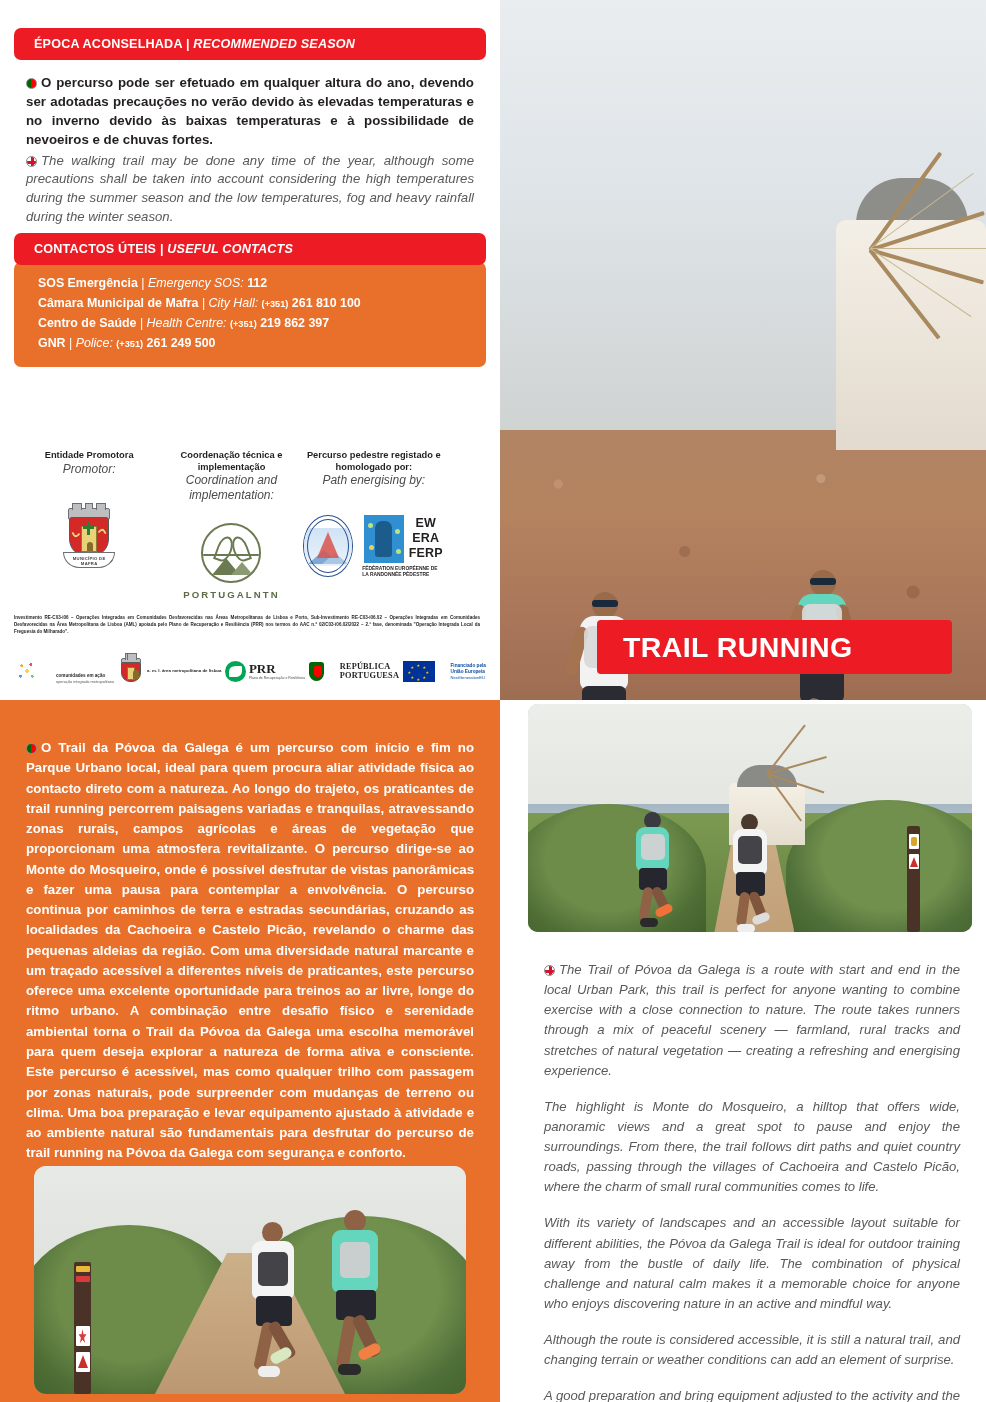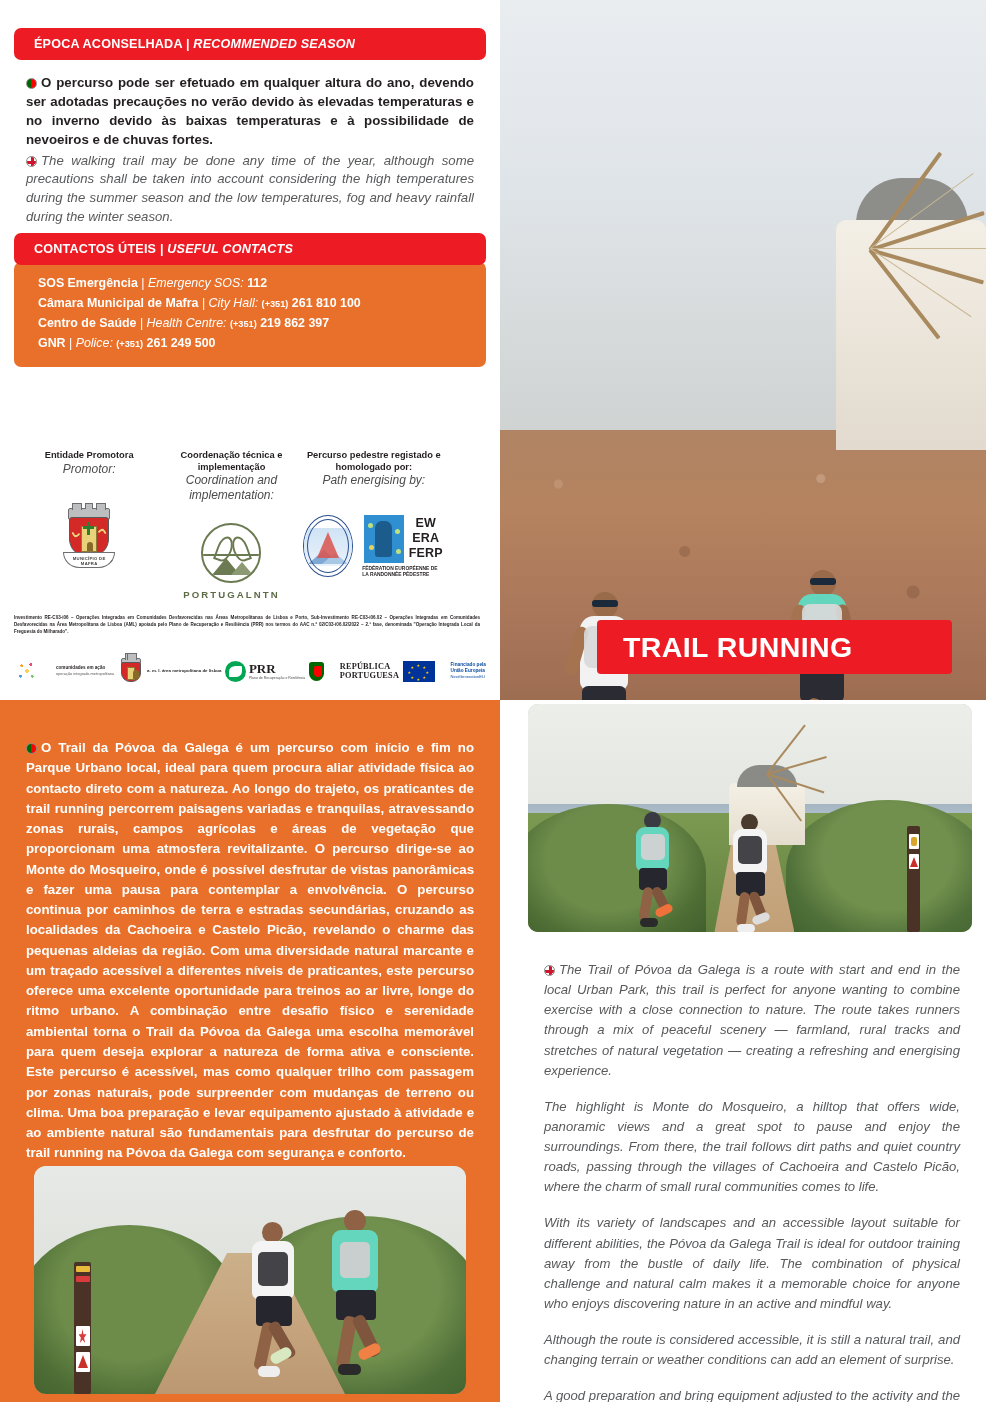--- a/index.html
+++ b/index.html
@@ -112,21 +112,21 @@
   .era-blue .dot { position:absolute; width:5px; height:5px; background:#bfe27f; border-radius:50%; }
   .era-letters { margin-left:5px; display:flex; flex-direction:column; justify-content:center; }
   .era-letters b { font-size:12.5px; line-height:1.22; color:#231f20; letter-spacing:.2px; }
   .era-cap { font-size:4.9px; color:#231f20; font-weight:bold; margin-top:3px; line-height:1.25; text-align:left; width:82px; }
 
   
   .fineprint { position:absolute; left:14px; top:614px; width:466px; font-size:4.55px; font-weight:bold; color:#231f20; line-height:1.55; text-align:justify; }
 
   
   .funding { position:absolute; left:14px; top:648px; width:472px; height:46px; display:flex; align-items:center; justify-content:space-between; }
-  .fund-item { display:flex; align-items:center; gap:16px; }
+  .fund-item { display:flex; align-items:flex-end; gap:16px; }
   .cea-dots { width:26px; height:26px; border-radius:50%; background:
       radial-gradient(circle at 30% 30%, #f5a623 1.4px, transparent 1.5px),
       radial-gradient(circle at 65% 25%, #e94e77 1.4px, transparent 1.5px),
       radial-gradient(circle at 25% 70%, #4aa3df 1.4px, transparent 1.5px),
       radial-gradient(circle at 70% 70%, #7cc576 1.4px, transparent 1.5px),
       radial-gradient(circle at 50% 50%, #f7d154 1.6px, transparent 1.7px); }
   .cea-txt { font-size:4.6px; font-weight:bold; color:#231f20; line-height:1.3; }
   .cea-txt i { display:block; font-size:3.9px; font-weight:normal; font-style:normal; color:#5a5a5a; }
   .aml-txt { font-size:4.4px; color:#231f20; line-height:1.35; font-weight:bold; }
   .prr-logo { display:flex; align-items:center; gap:3px; }

